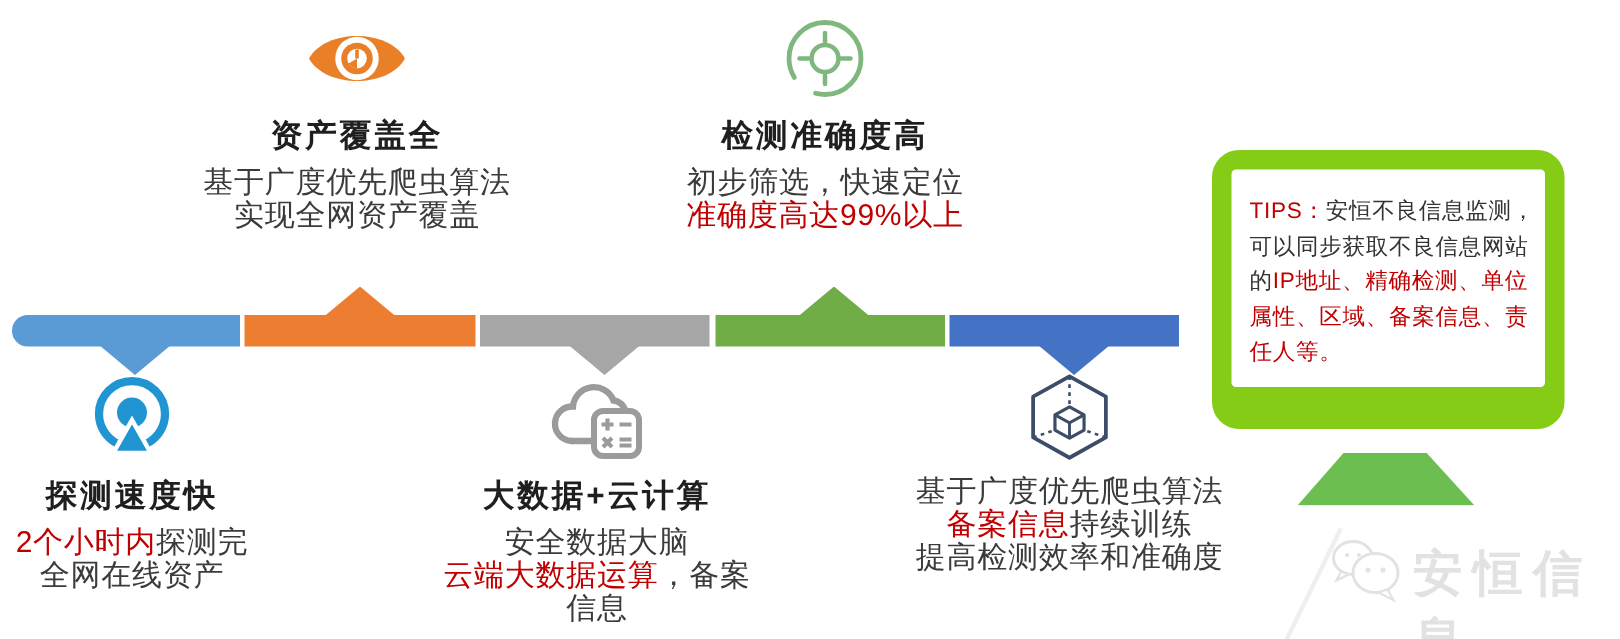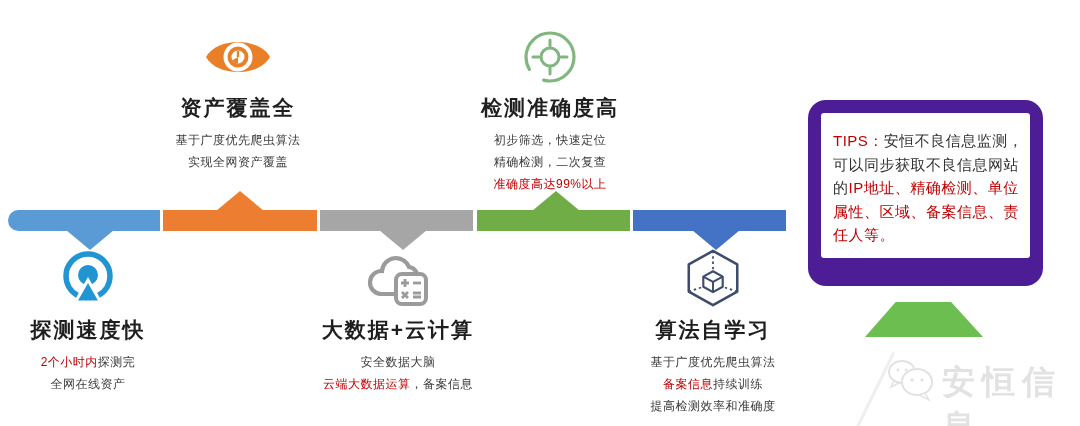--- a/index.html
+++ b/index.html
@@ -17,35 +17,35 @@
   .arrow-down{clip-path:polygon(0 0,100% 0,50% 100%);}
   .arrow-up{clip-path:polygon(50% 0,0 100%,100% 100%);}
   .arrow1{left:66px;top:230px;}
   .arrow2{left:216px;top:191px;}
   .arrow3{left:379px;top:230px;}
   .arrow4{left:532px;top:191px;}
   .arrow5{left:692px;top:230px;}
 
   
   .stage{position:absolute;text-align:center;}
-  .stage-top{top:26px;}
+  .stage-top{top:8px;}
   .stage-bottom{top:248px;}
   .pos1{left:0px;width:176px;}
   .pos2{left:130px;width:216px;}
   .pos3{left:286px;width:224px;}
   .pos4{left:438px;width:224px;}
   .pos5{left:601px;width:224px;}
   .icon-row{height:62px;display:flex;align-items:center;justify-content:center;}
   .stage h3{margin:6px 0 0 0;font-size:21px;font-weight:bold;color:#1f1f1f;letter-spacing:2px;}
-  .sub{margin-top:7px;font-size:12px;line-height:22px;color:#3b3b3b;letter-spacing:0.5px;}
+  .sub{margin-top:7px;font-size:20px;line-height:22px;color:#3b3b3b;letter-spacing:0.5px;}
   .red{color:#c00000;}
 
   
   .monitor{position:absolute;left:808px;top:100px;width:235px;height:186px;
-           background:#4c1d95;border-radius:18px;}
+           background:#84cc16;border-radius:18px;}
   .screen{position:absolute;left:13px;top:13px;right:13px;bottom:28px;background:#ffffff;border-radius:3px;
           padding:16px 6px 0 12px;box-sizing:border-box;}
   .tips-line{font-size:15px;line-height:23.5px;color:#333333;letter-spacing:0.5px;}
   .stand{position:absolute;left:865px;top:302px;width:118px;height:35px;background:#6dbe51;
          clip-path:polygon(26% 0,73% 0,100% 100%,0 100%);}
 
   
   .wm-slash{position:absolute;left:874px;top:348px;width:3px;height:84px;background:#efefef;
             transform:rotate(26deg);}
   .wm-icon{position:absolute;left:884px;top:356px;}
@@ -124,35 +124,33 @@
     <div class="icon-row">
       <svg width="56" height="56" viewBox="0 0 56 56">
         <circle cx="28" cy="28" r="24" fill="none" stroke="#7fb77e" stroke-width="3.2" stroke-dasharray="116 18" stroke-dashoffset="-62" stroke-linecap="round"></circle>
         <circle cx="28" cy="28" r="9" fill="none" stroke="#7fb77e" stroke-width="3"></circle>
         <path d="M28,11 L28,17 M28,39 L28,45 M11,28 L17,28 M39,28 L45,28" stroke="#7fb77e" stroke-width="3" stroke-linecap="round"></path>
       </svg>
     </div>
     <h3>检测准确度高</h3>
     <div class="sub">
       <div class="richline"><span>初步筛选，快速定位</span></div>
-      <div class="richline"><span>精确检测，二次复查</span></div>
       <div class="richline"><span class="red">准确度高达99%以上</span></div>
     </div>
   </div>
 
   <div class="stage stage-bottom pos5">
     <div class="icon-row">
       <svg width="64" height="64" viewBox="0 0 64 66">
         <polygon points="32,4 57,18 57,46 32,60 7,46 7,18" fill="none" stroke="#3d4c69" stroke-width="2.6" stroke-linejoin="round"></polygon>
         <polygon points="32,25 42,30.5 42,41 32,46.5 22,41 22,30.5" fill="none" stroke="#3d4c69" stroke-width="2.2" stroke-linejoin="round"></polygon>
         <path d="M22,30.5 L32,36 L42,30.5 M32,36 L32,46.5" fill="none" stroke="#3d4c69" stroke-width="2"></path>
         <path d="M32,4 L32,25 M7,46 L22,41 M57,46 L42,41" fill="none" stroke="#3d4c69" stroke-width="1.8" stroke-dasharray="2.5 3"></path>
       </svg>
     </div>
-    <h3>算法自学习</h3>
     <div class="sub">
       <div class="richline"><span>基于广度优先爬虫算法</span></div>
       <div class="richline"><span class="red">备案信息</span><span>持续训练</span></div>
       <div class="richline"><span>提高检测效率和准确度</span></div>
     </div>
   </div>
 
   <div class="monitor">
     <div class="screen">
       <div class="tips-line"><span class="red">TIPS：</span><span>安恒不良信息监测，</span></div>

